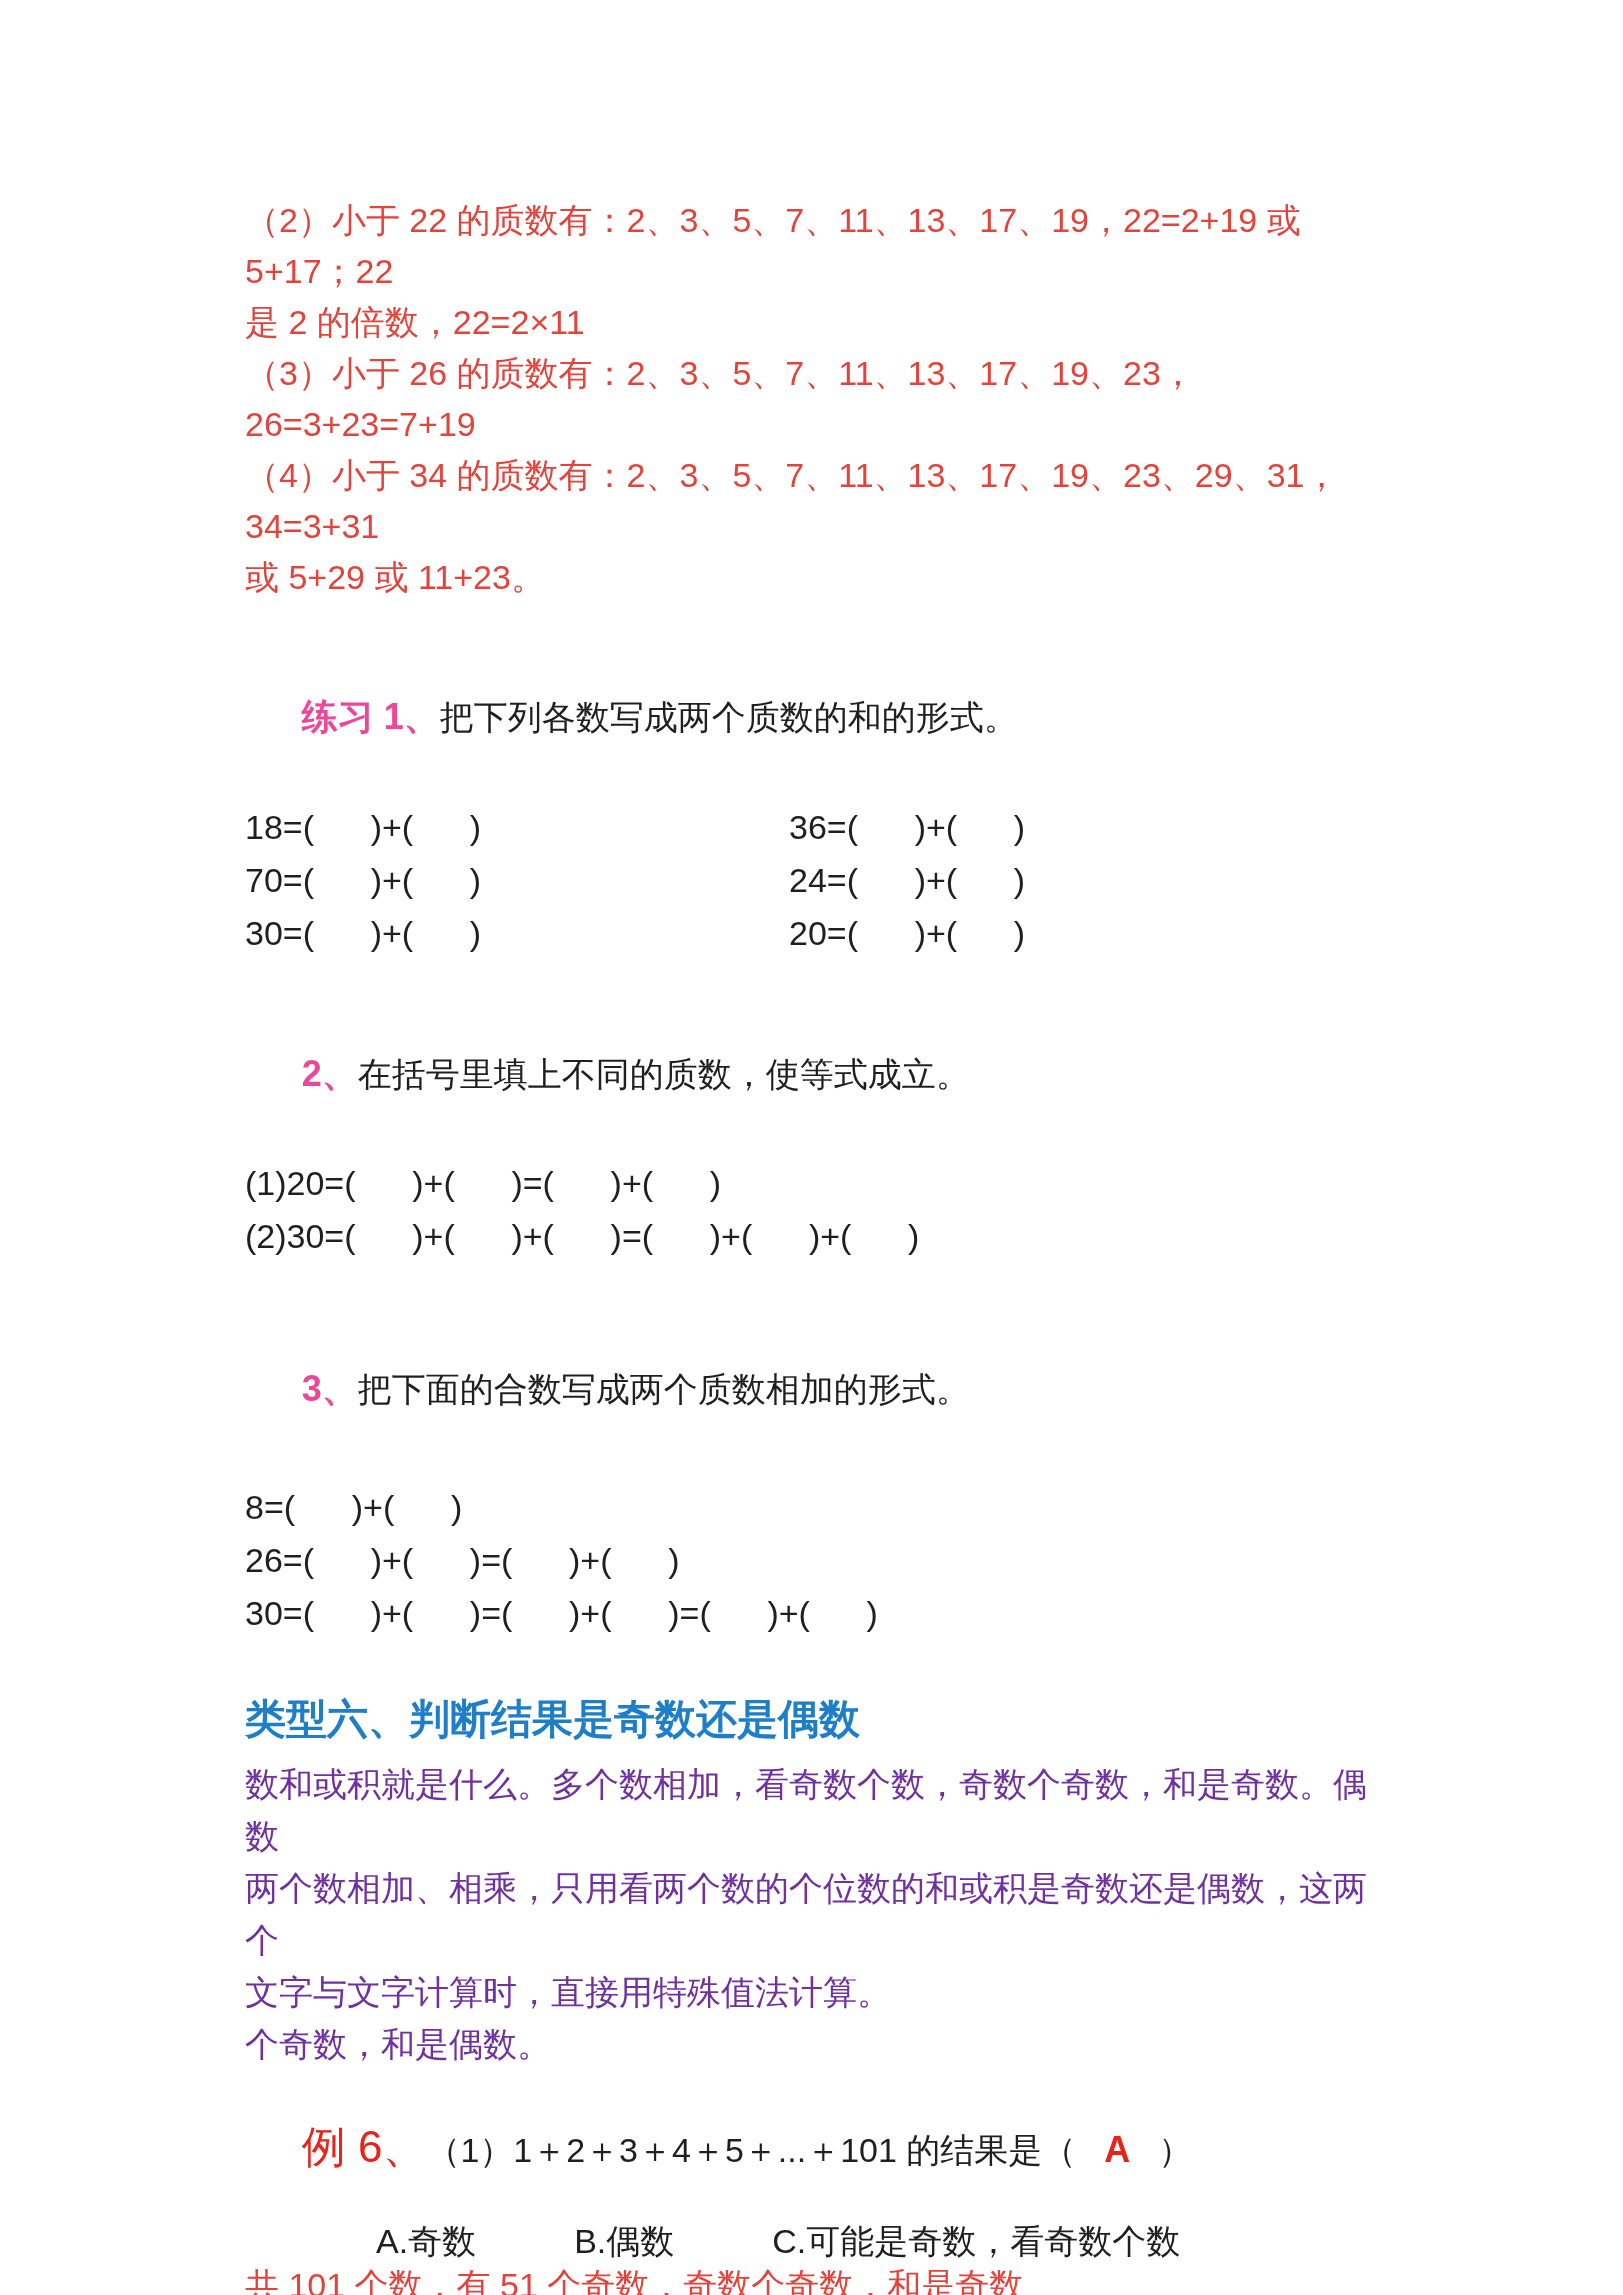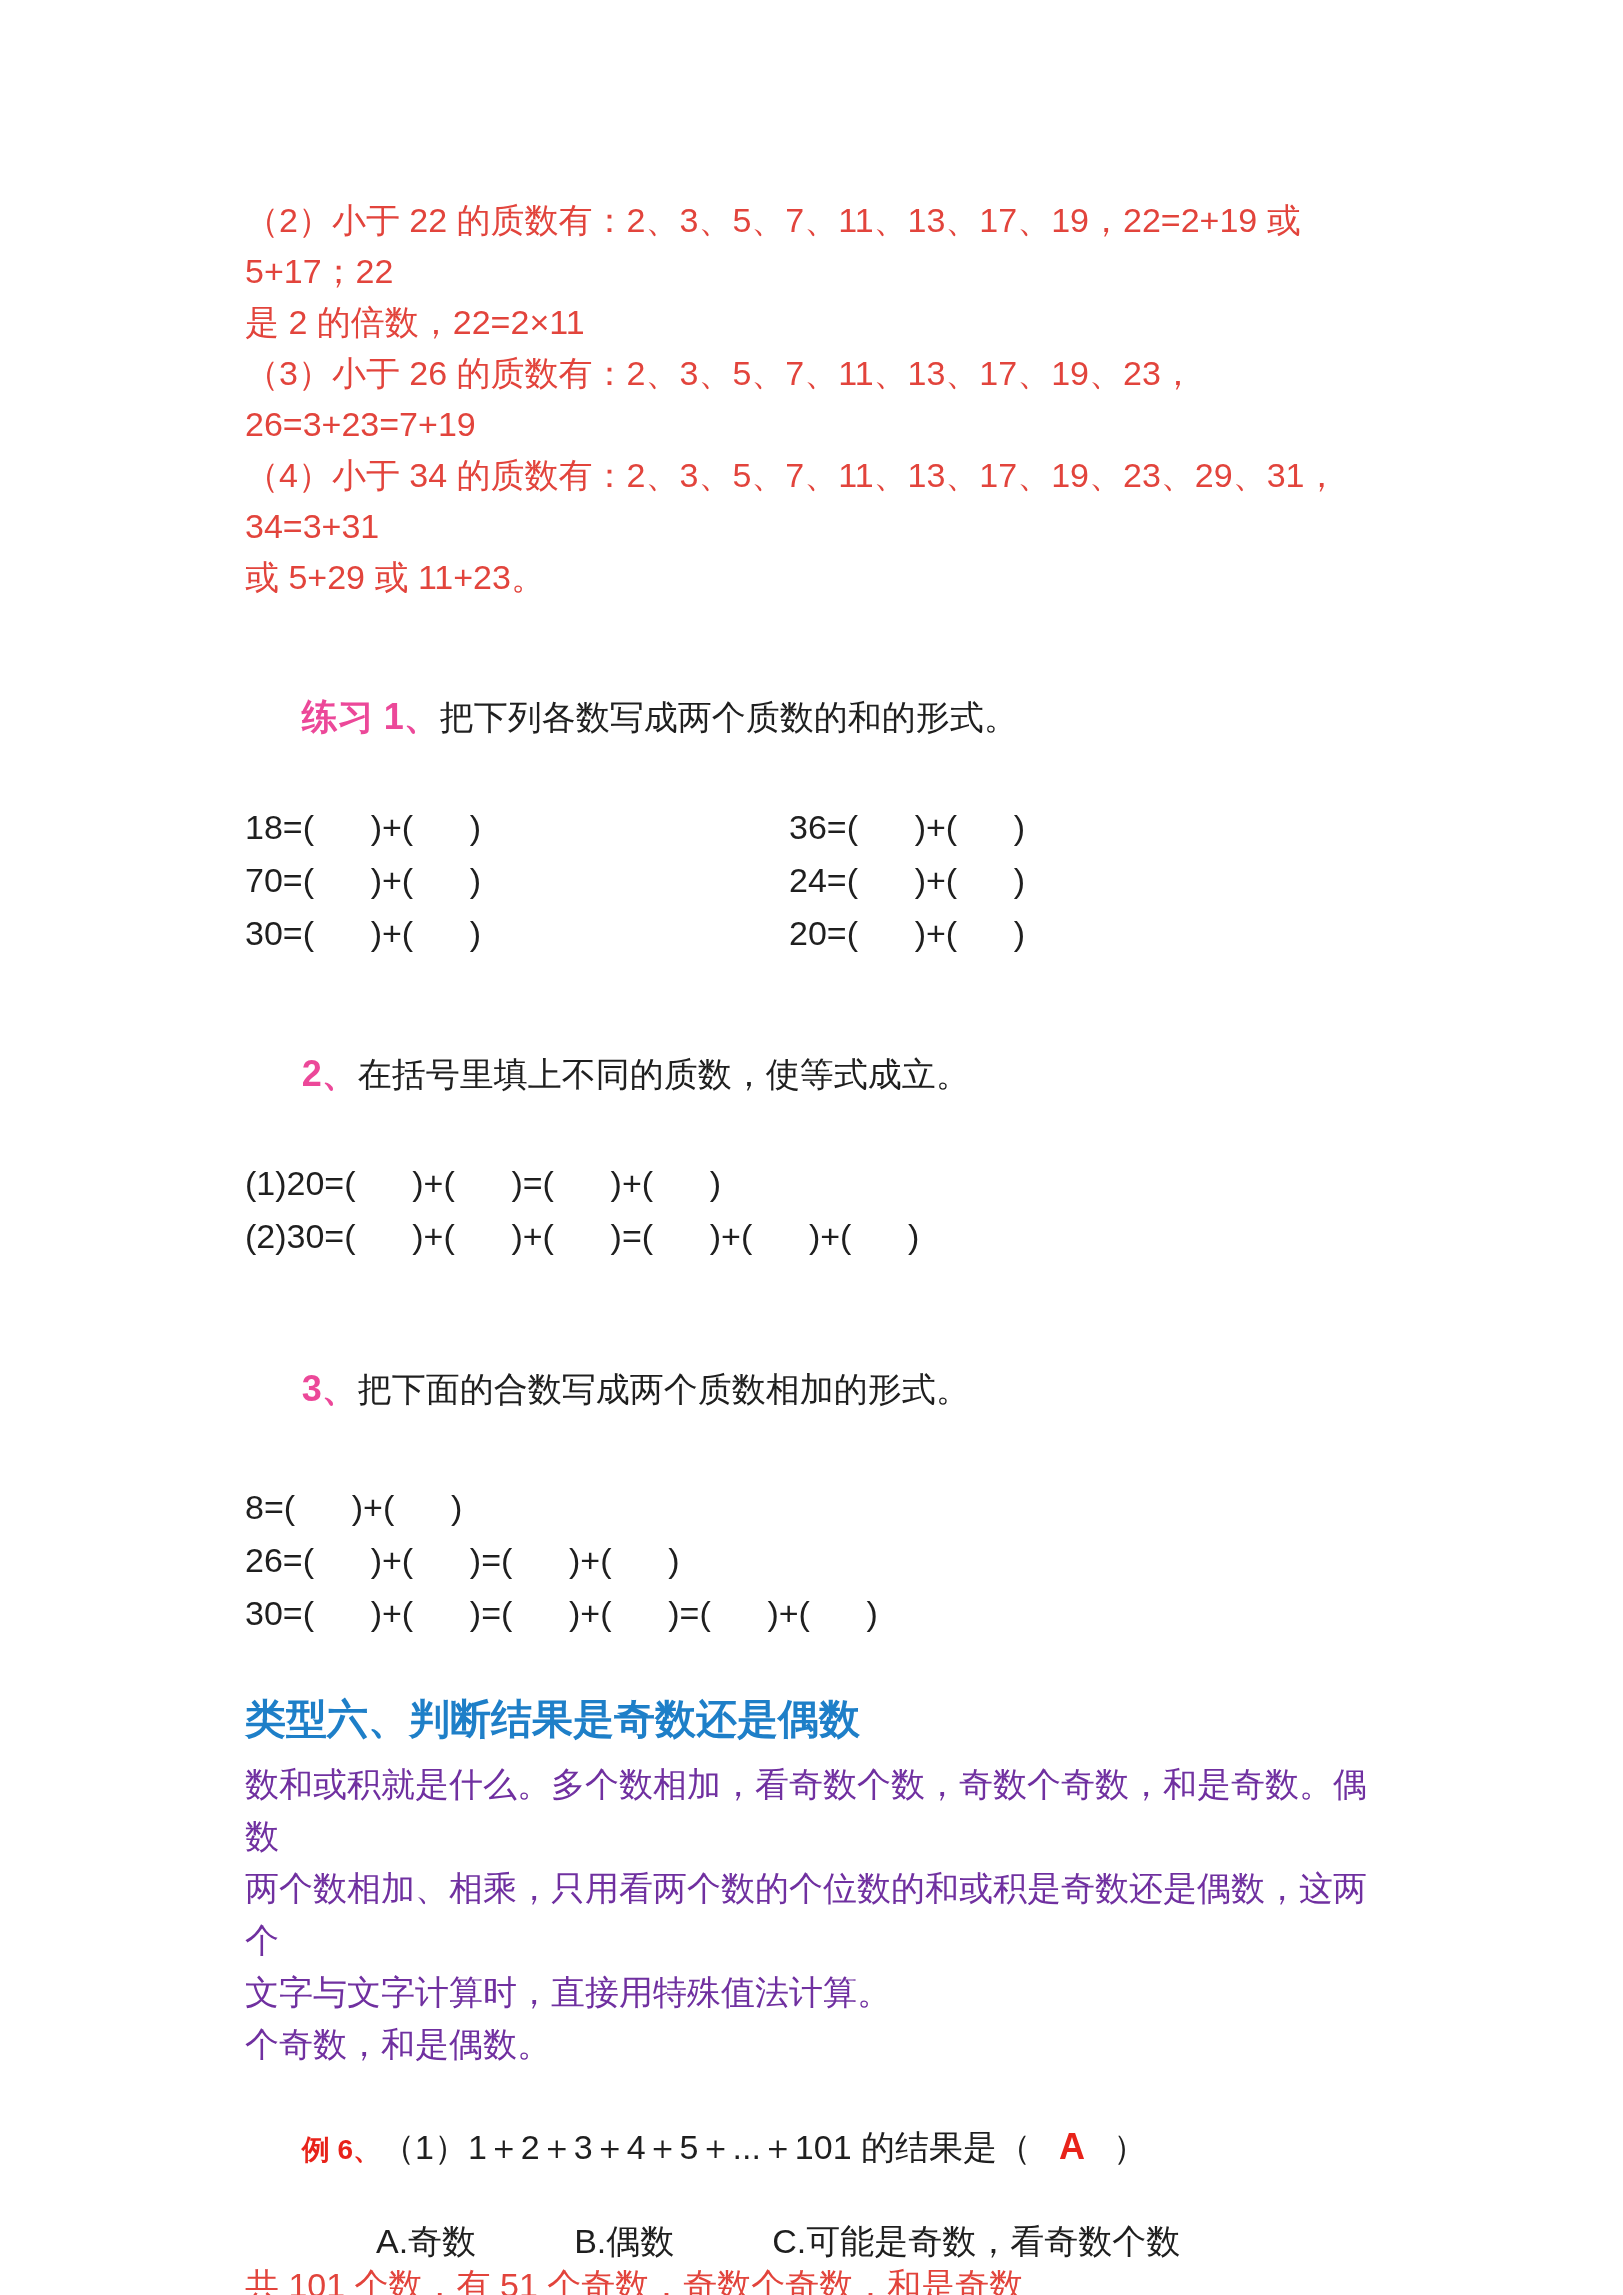--- a/index.html
+++ b/index.html
@@ -42,21 +42,21 @@
     color: #1e7fc8;
     font-weight: bold;
     font-size: 41px;
     line-height: 54px;
   }
   .type6-notes { margin-top: 12.3px; }
   .type6-notes .line { line-height: 52px; }
 
   .example6 { margin-top: 8.2px; }
   .ex6-q1 { line-height: 46px; white-space: pre-wrap; }
-  .ex6-label { color: #e8231a; font-weight: bold; font-size: 28px; }
+  .ex6-label { color: #e8231a; font-weight: normal; font-size: 44px; }
   .ex6-ansA { color: #e8231a; font-weight: bold; font-size: 36px; margin: 0 28px; }
   .ex6-options { display: flex; line-height: 44px; padding-left: 131px; text-align: center; }
   .opt { white-space: pre-wrap; }
   .opt-b { margin-left: 98px; }
   .opt-c { margin-left: 98px; }
   .ex6-analysis { line-height: 44px; white-space: pre-wrap; }
 </style>
 </head>
 <body>
 

